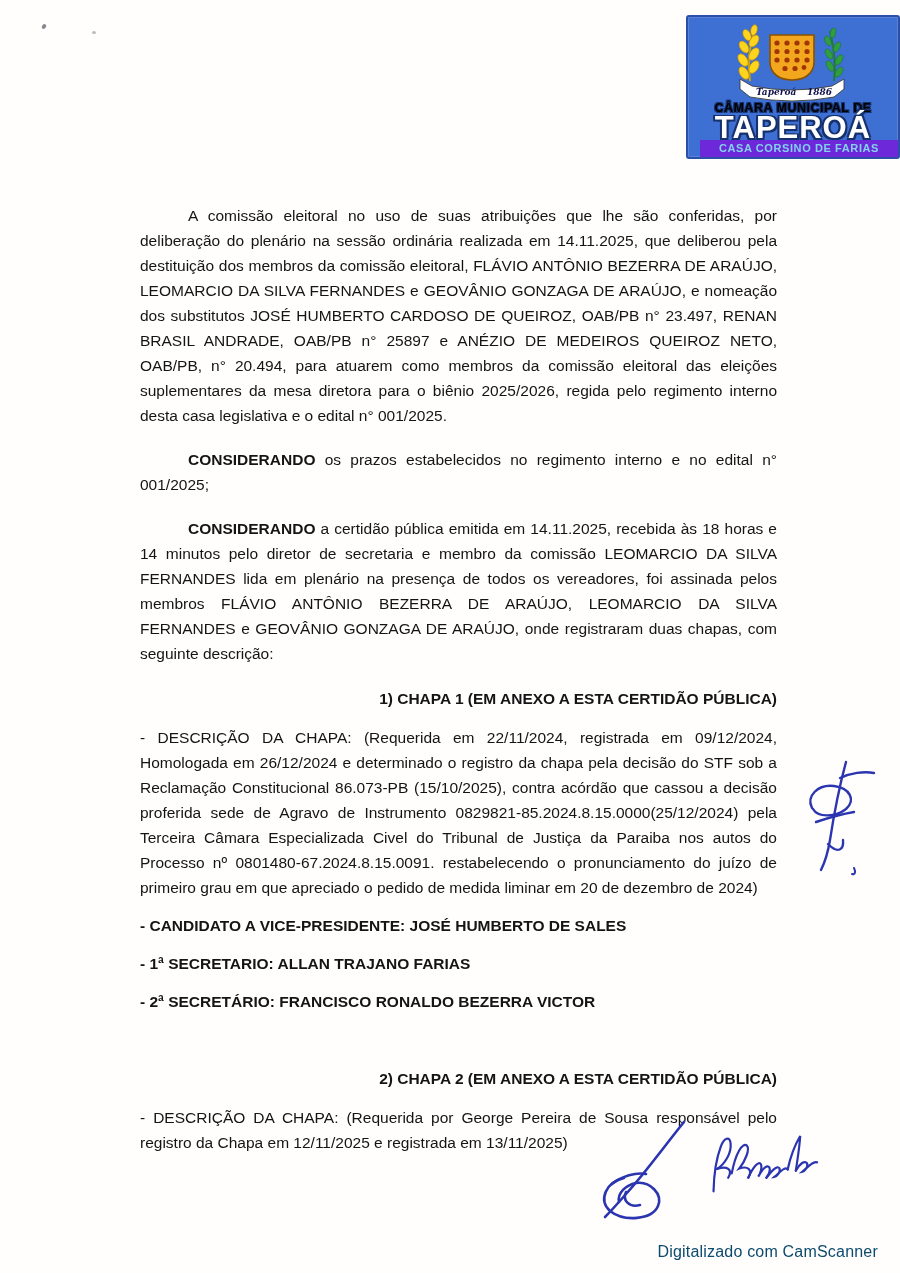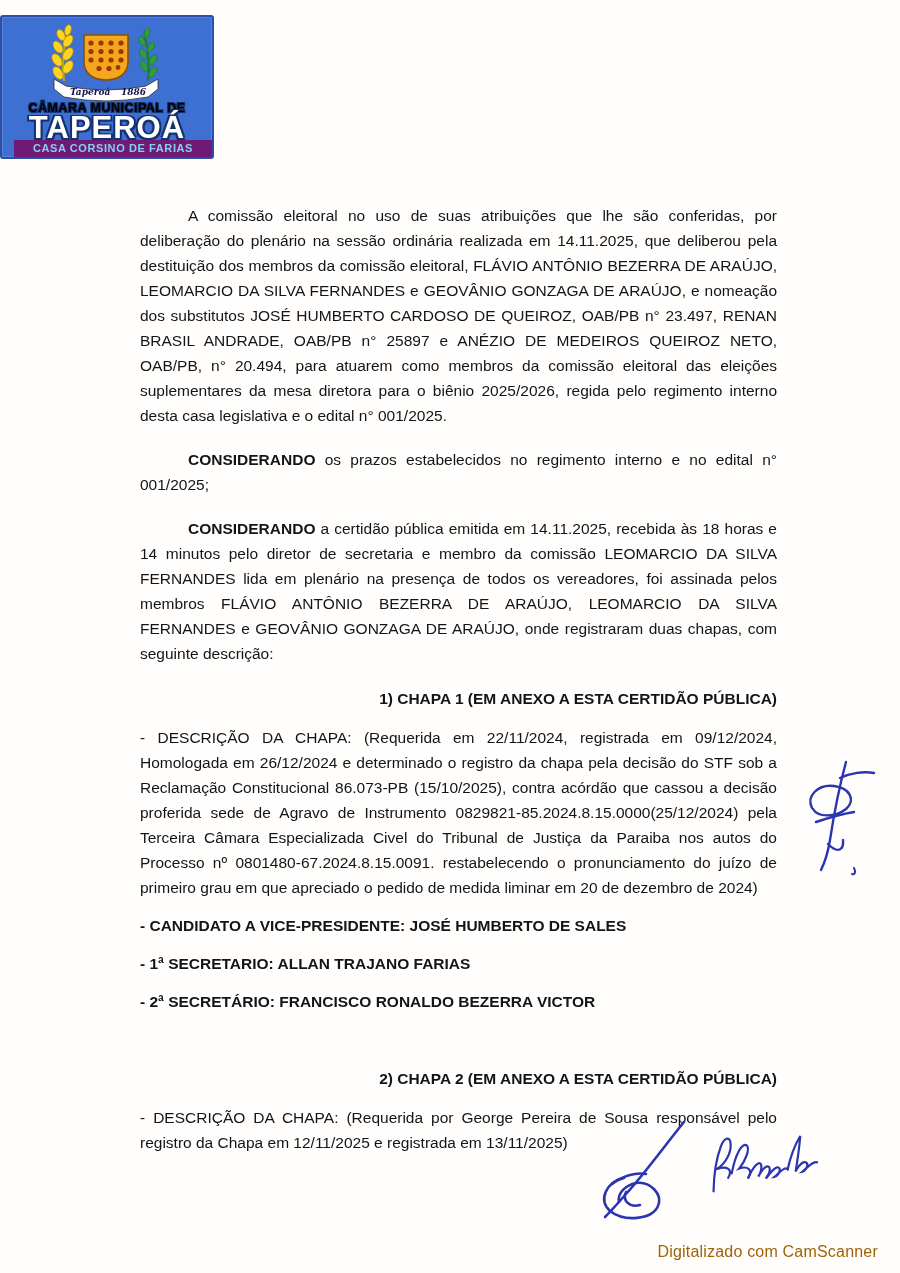--- a/index.html
+++ b/index.html
@@ -11,21 +11,21 @@
     overflow:hidden;
     font-family:"Liberation Sans",sans-serif;
     color:#141414;
   }
   
   .speck{position:absolute;background:#6a6a72;border-radius:50%;}
   .speck1{left:42px;top:24px;width:4px;height:5px;transform:rotate(40deg);opacity:.8;}
   .speck2{left:92px;top:31px;width:4px;height:3px;opacity:.45;}
 
   
-  .logo-wrap{padding-top:15px;display:flex;justify-content:flex-start;}
+  .logo-wrap{padding-top:15px;display:flex;justify-content:flex-end;}
   .logo{
     position:relative;width:210px;height:140px;
     background:#3e6fd2;
     border:2px solid #2b4fa8;
     border-radius:3px;
     box-shadow:0 0 0 1px #5a83d8 inset;
   }
   .crest{position:absolute;left:0;top:0;width:100%;height:88px;}
   .logo-line1{
     position:absolute;left:0;right:0;top:84px;text-align:center;
@@ -36,21 +36,21 @@
   }
   .logo-line2{
     position:absolute;left:0;right:0;top:93px;text-align:center;
     font-size:31px;font-weight:800;letter-spacing:1px;
     color:#ffffff;
     text-shadow:-2px -1px 0 #16326e,2px -1px 0 #16326e,-2px 2px 0 #16326e,2px 2px 0 #16326e;
     white-space:nowrap;
   }
   .logo-line3{
     position:absolute;left:12px;right:0;bottom:0;height:17px;
-    background:#701a75;
+    background:#6d28d9;
     color:#82d2ee;font-size:11px;font-weight:700;letter-spacing:.6px;
     text-align:center;line-height:17px;white-space:nowrap;
   }
 
   
   .content{
     padding:0 123px 0 140px;
     text-align:justify;
     font-size:15.5px;line-height:25px;
   }
@@ -70,21 +70,21 @@
   
   .sig{position:absolute;pointer-events:none;}
   .sig svg{display:block;}
   .sig-margin{left:788px;top:756px;width:96px;height:124px;}
   .sig-scribble{left:592px;top:1118px;width:104px;height:104px;}
   .sig-andrade{left:700px;top:1112px;width:126px;height:86px;transform:rotate(-6deg);}
 
   
   .cam-credit{
     position:absolute;right:22px;bottom:12px;
-    font-size:16px;color:#a16207;letter-spacing:.2px;
+    font-size:16px;color:#0c4a6e;letter-spacing:.2px;
   }
 </style>
 </head>
 <body>
 
 <div class="page">
 
   <span class="speck speck1"></span>
   <span class="speck speck2"></span>
 

